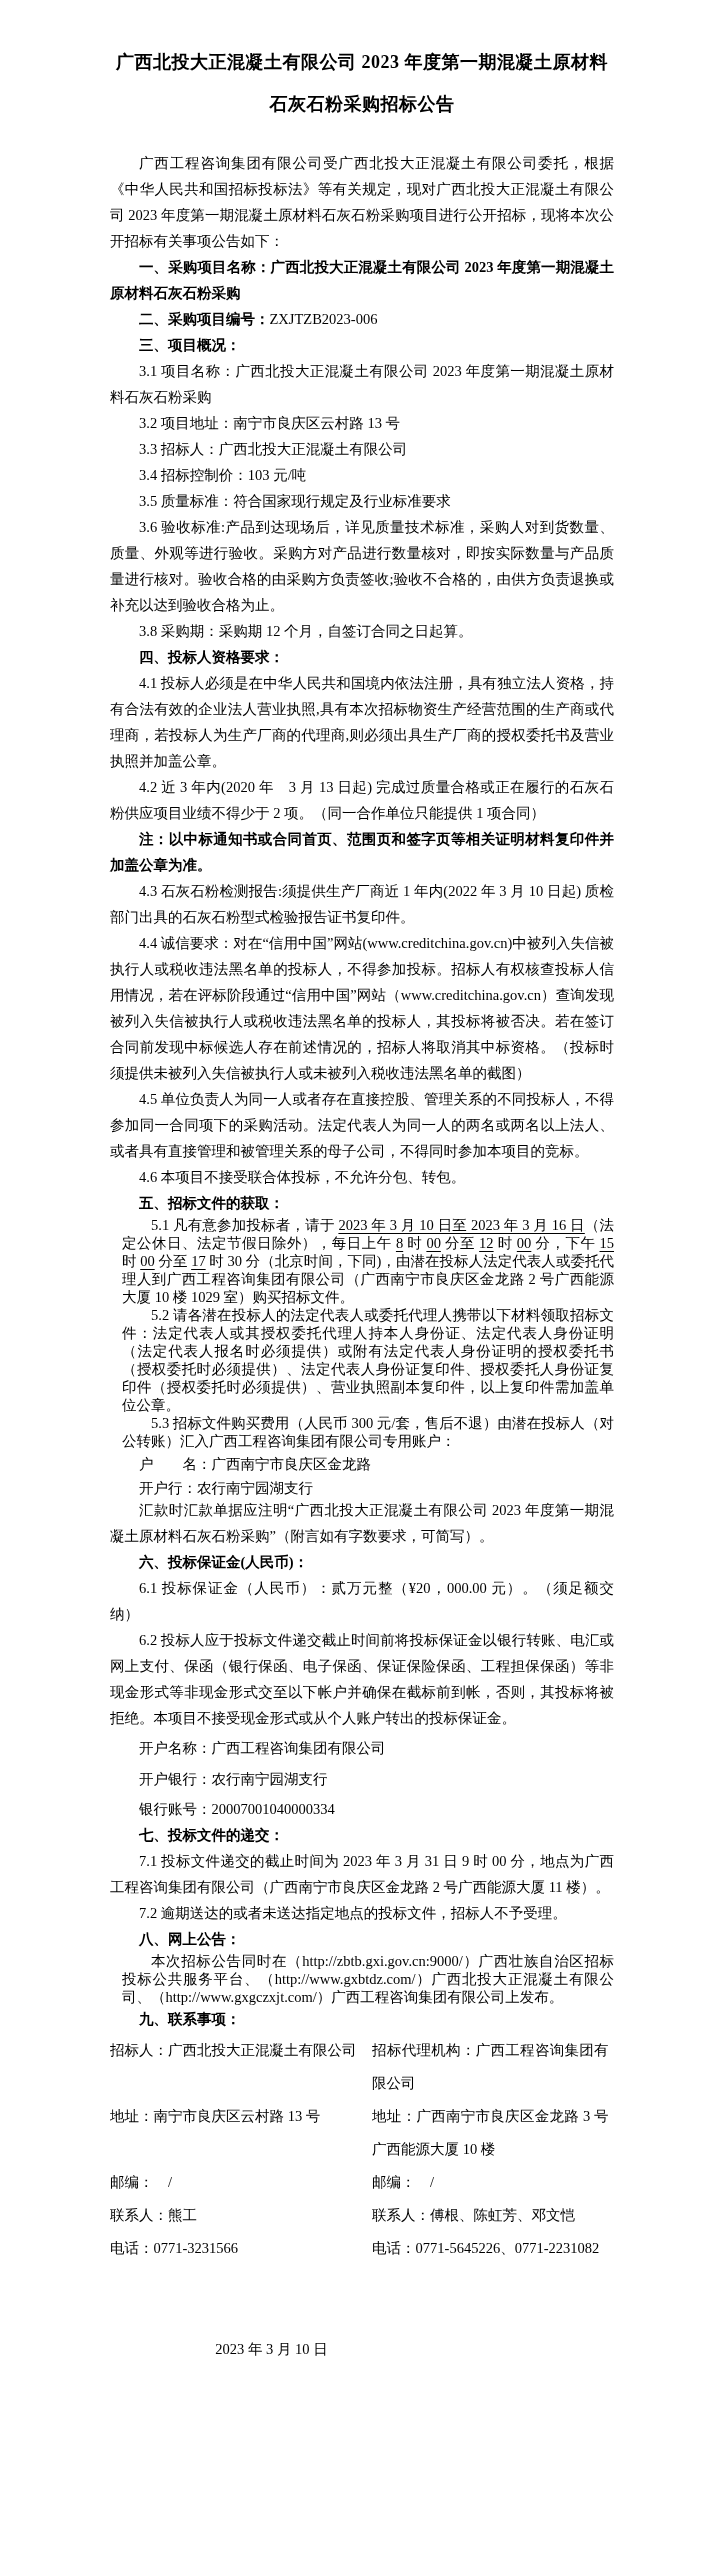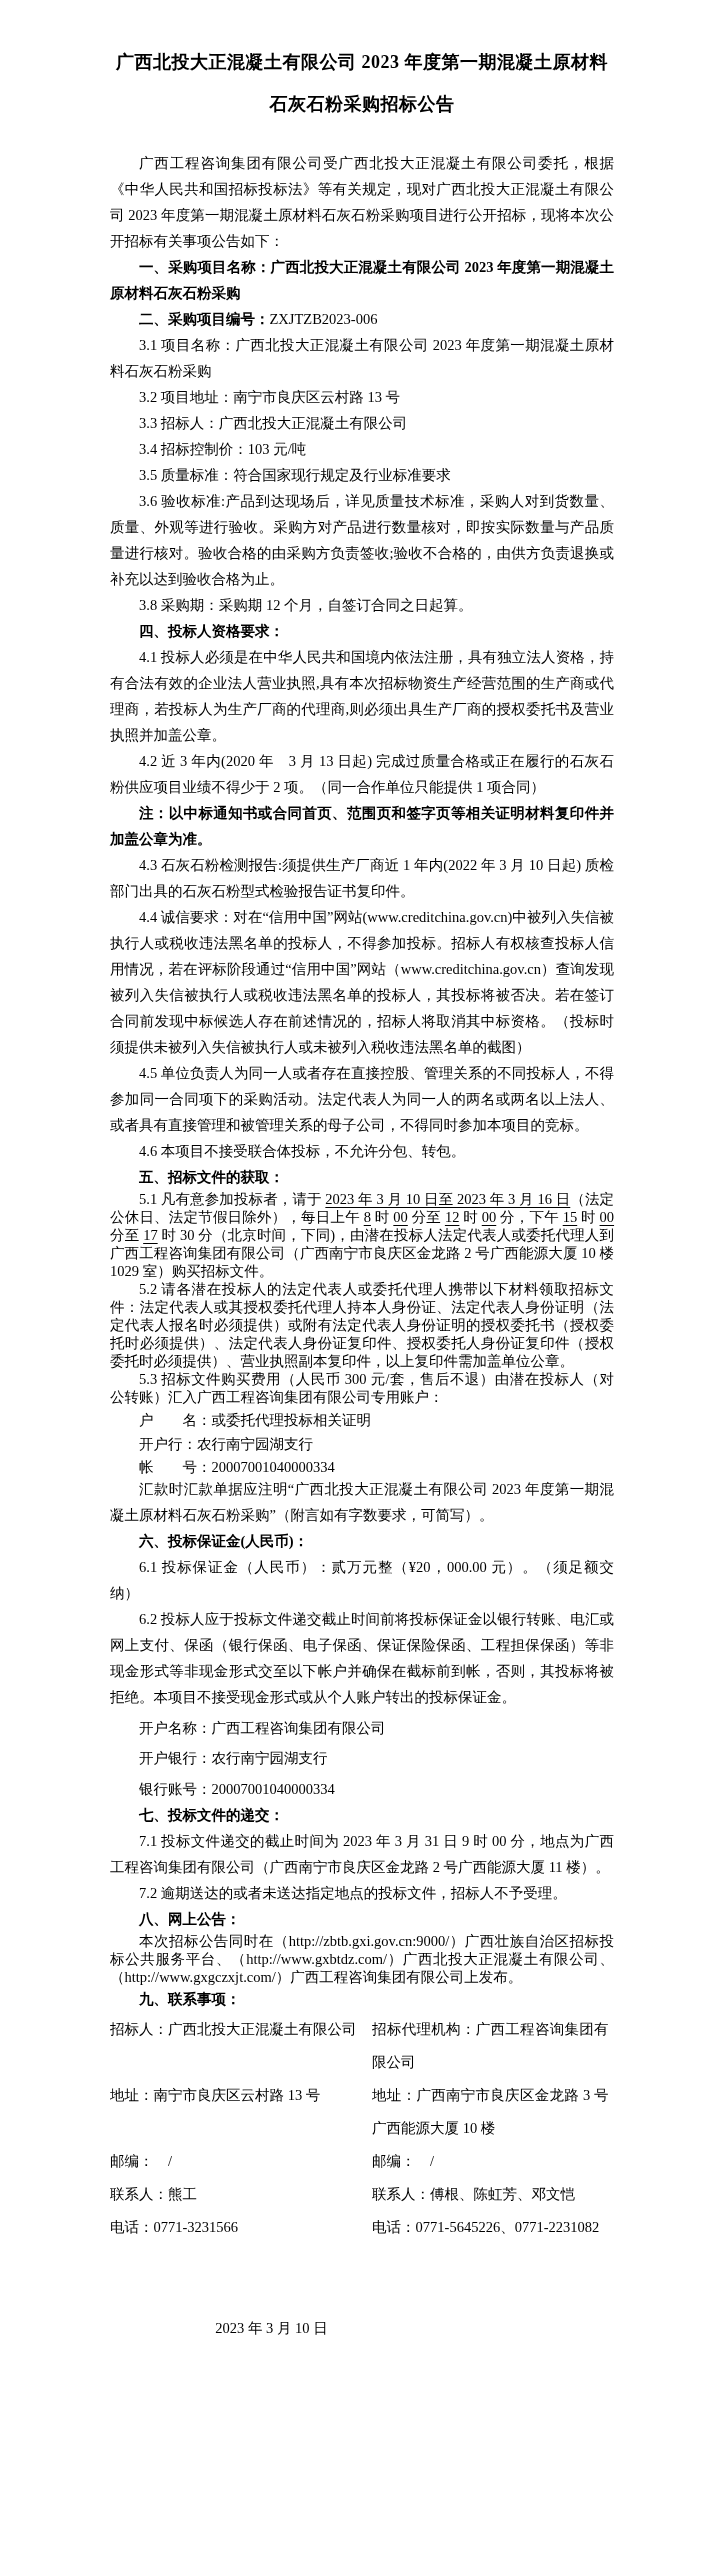--- a/index.html
+++ b/index.html
@@ -19,21 +19,21 @@
   h1.doc-title {
     font-size: 18px;
     font-weight: bold;
     text-align: center;
     line-height: 42px;
     margin: 0 0 25px 0;
     letter-spacing: 0.5px;
   }
   p { margin: 0; text-align: justify; }
   .loose { line-height: 26px; }
-  .tight { line-height: 18px; }
+  .tight { line-height: 18px; margin-left: 12px; }
   .indent { text-indent: 29px; }
   .bold { font-weight: bold; }
   .acct { line-height: 18px; margin-top: 5.4px; }
   .bank { line-height: 26px; margin-top: 4.5px; }
   span.u { text-decoration: underline; text-underline-offset: 2.7px; }
   .contacts {
     display: grid;
     grid-template-columns: 52% 48%;
     margin-top: 1.8px;
   }
@@ -52,42 +52,42 @@
 </head>
 <body>
 
 <div class="page">
   <h1 class="doc-title">广西北投大正混凝土有限公司 2023 年度第一期混凝土原材料石灰石粉采购招标公告</h1>
 
   <div id="blocks">
       <p class="loose indent"><span class="">广西工程咨询集团有限公司受广西北投大正混凝土有限公司委托，根据《中华人民共和国招标投标法》等有关规定，现对广西北投大正混凝土有限公司 2023 年度第一期混凝土原材料石灰石粉采购项目进行公开招标，现将本次公开招标有关事项公告如下：</span></p>
       <p class="loose indent bold"><span class="">一、采购项目名称：广西北投大正混凝土有限公司 2023 年度第一期混凝土原材料石灰石粉采购</span></p>
       <p class="loose indent"><span class=" bold">二、采购项目编号：</span><span class="">ZXJTZB2023-006</span></p>
+      <p class="loose indent bold"><span class="">三、项目概况：</span></p>
       <p class="loose indent"><span class="">3.1 项目名称：广西北投大正混凝土有限公司 2023 年度第一期混凝土原材料石灰石粉采购</span></p>
       <p class="loose indent"><span class="">3.2 项目地址：南宁市良庆区云村路 13 号</span></p>
       <p class="loose indent"><span class="">3.3 招标人：广西北投大正混凝土有限公司</span></p>
       <p class="loose indent"><span class="">3.4 招标控制价：103 元/吨</span></p>
       <p class="loose indent"><span class="">3.5 质量标准：符合国家现行规定及行业标准要求</span></p>
       <p class="loose indent"><span class="">3.6 验收标准:产品到达现场后，详见质量技术标准，采购人对到货数量、质量、外观等进行验收。采购方对产品进行数量核对，即按实际数量与产品质量进行核对。验收合格的由采购方负责签收;验收不合格的，由供方负责退换或补充以达到验收合格为止。</span></p>
       <p class="loose indent"><span class="">3.8 采购期：采购期 12 个月，自签订合同之日起算。</span></p>
       <p class="loose indent bold"><span class="">四、投标人资格要求：</span></p>
       <p class="loose indent"><span class="">4.1 投标人必须是在中华人民共和国境内依法注册，具有独立法人资格，持有合法有效的企业法人营业执照,具有本次招标物资生产经营范围的生产商或代理商，若投标人为生产厂商的代理商,则必须出具生产厂商的授权委托书及营业执照并加盖公章。</span></p>
       <p class="loose indent"><span class="">4.2 近 3 年内(2020 年　3 月 13 日起) 完成过质量合格或正在履行的石灰石粉供应项目业绩不得少于 2 项。（同一合作单位只能提供 1 项合同）</span></p>
       <p class="loose indent bold"><span class="">注：以中标通知书或合同首页、范围页和签字页等相关证明材料复印件并加盖公章为准。</span></p>
       <p class="loose indent"><span class="">4.3 石灰石粉检测报告:须提供生产厂商近 1 年内(2022 年 3 月 10 日起) 质检部门出具的石灰石粉型式检验报告证书复印件。</span></p>
       <p class="loose indent"><span class="">4.4 诚信要求：对在“信用中国”网站(www.creditchina.gov.cn)中被列入失信被执行人或税收违法黑名单的投标人，不得参加投标。招标人有权核查投标人信用情况，若在评标阶段通过“信用中国”网站（www.creditchina.gov.cn）查询发现被列入失信被执行人或税收违法黑名单的投标人，其投标将被否决。若在签订合同前发现中标候选人存在前述情况的，招标人将取消其中标资格。（投标时须提供未被列入失信被执行人或未被列入税收违法黑名单的截图）</span></p>
       <p class="loose indent"><span class="">4.5 单位负责人为同一人或者存在直接控股、管理关系的不同投标人，不得参加同一合同项下的采购活动。法定代表人为同一人的两名或两名以上法人、或者具有直接管理和被管理关系的母子公司，不得同时参加本项目的竞标。</span></p>
       <p class="loose indent"><span class="">4.6 本项目不接受联合体投标，不允许分包、转包。</span></p>
       <p class="loose indent bold"><span class="">五、招标文件的获取：</span></p>
       <p class="tight indent"><span class="">5.1 凡有意参加投标者，请于 </span><span class="u">2023 年 3 月 10 日至 2023 年 3 月 16 日</span><span class="">（法定公休日、法定节假日除外），每日上午 </span><span class="u">8</span><span class=""> 时 </span><span class="u">00</span><span class=""> 分至 </span><span class="u">12</span><span class=""> 时 </span><span class="u">00</span><span class=""> 分，下午 </span><span class="u">15</span><span class=""> 时 </span><span class="u">00</span><span class=""> 分至 </span><span class="u">17</span><span class=""> 时 30 分（北京时间，下同)，由潜在投标人法定代表人或委托代理人到广西工程咨询集团有限公司（广西南宁市良庆区金龙路 2 号广西能源大厦 10 楼 1029 室）购买招标文件。</span></p>
       <p class="tight indent"><span class="">5.2 请各潜在投标人的法定代表人或委托代理人携带以下材料领取招标文件：法定代表人或其授权委托代理人持本人身份证、法定代表人身份证明（法定代表人报名时必须提供）或附有法定代表人身份证明的授权委托书（授权委托时必须提供）、法定代表人身份证复印件、授权委托人身份证复印件（授权委托时必须提供）、营业执照副本复印件，以上复印件需加盖单位公章。</span></p>
       <p class="tight indent"><span class="">5.3 招标文件购买费用（人民币 300 元/套，售后不退）由潜在投标人（对公转账）汇入广西工程咨询集团有限公司专用账户：</span></p>
-      <p class="acct indent"><span class="">户　　名：或委托代理投标相关证明</span></p>
+      <p class="acct indent"><span class="">户　　名：广西南宁市良庆区金龙路</span></p>
       <p class="acct indent"><span class="">开户行：农行南宁园湖支行</span></p>
-      <p class="acct indent"><span class="">帐　　号：20007001040000334</span></p>
       <p class="loose indent"><span class="">汇款时汇款单据应注明“广西北投大正混凝土有限公司 2023 年度第一期混凝土原材料石灰石粉采购”（附言如有字数要求，可简写）。</span></p>
       <p class="loose indent bold"><span class="">六、投标保证金(人民币)：</span></p>
       <p class="loose indent"><span class="">6.1 投标保证金（人民币）：贰万元整（¥20，000.00 元）。（须足额交纳）</span></p>
       <p class="loose indent"><span class="">6.2 投标人应于投标文件递交截止时间前将投标保证金以银行转账、电汇或网上支付、保函（银行保函、电子保函、保证保险保函、工程担保保函）等非现金形式等非现金形式交至以下帐户并确保在截标前到帐，否则，其投标将被拒绝。本项目不接受现金形式或从个人账户转出的投标保证金。</span></p>
       <p class="bank indent"><span class="">开户名称：广西工程咨询集团有限公司</span></p>
       <p class="bank indent"><span class="">开户银行：农行南宁园湖支行</span></p>
       <p class="bank indent"><span class="">银行账号：20007001040000334</span></p>
       <p class="loose indent bold"><span class="">七、投标文件的递交：</span></p>
       <p class="loose indent"><span class="">7.1 投标文件递交的截止时间为 2023 年 3 月 31 日 9 时 00 分，地点为广西工程咨询集团有限公司（广西南宁市良庆区金龙路 2 号广西能源大厦 11 楼）。</span></p>
       <p class="loose indent"><span class="">7.2 逾期送达的或者未送达指定地点的投标文件，招标人不予受理。</span></p>

